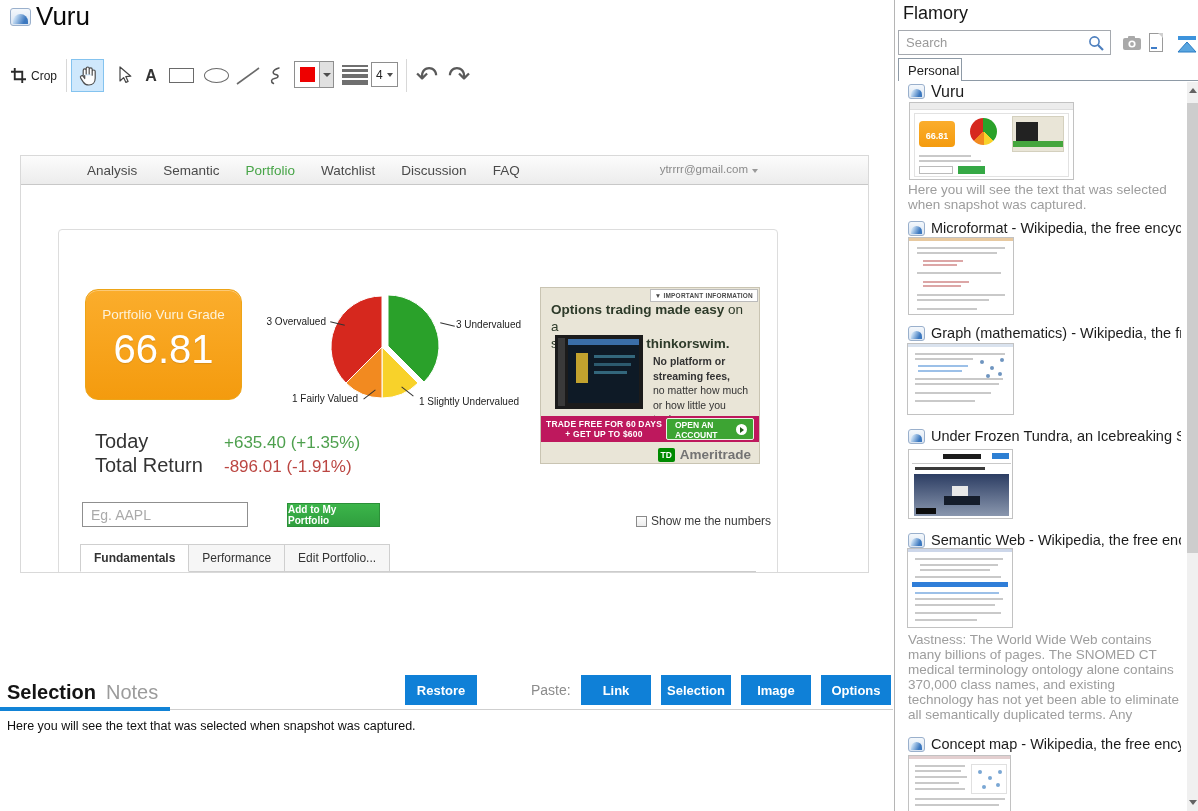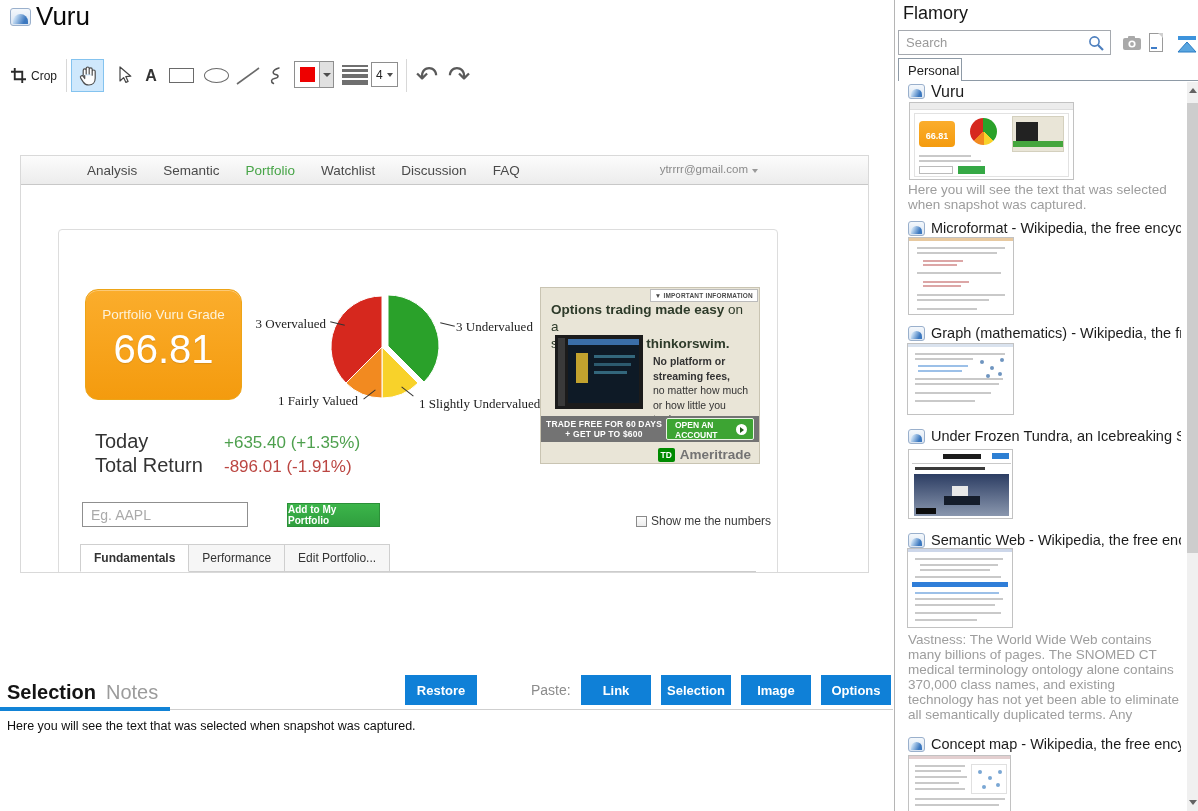--- a/index.html
+++ b/index.html
@@ -61,21 +61,21 @@
   .panel-header { position:absolute; left:0; top:0; right:0; height:35px; border-bottom:1px solid #e8e8e8; }
   .panel-header h2 { font-size:17px; font-weight:400; color:#4a4a4a; padding:9px 0 0 18px; }
 
   .grade-box { position:absolute; left:26px; top:59px; width:157px; height:111px; border-radius:13px;
                background:linear-gradient(#fbad2c,#f49b0e); border:1px solid #eda417;
                box-shadow:inset 0 1px 0 rgba(255,255,255,.35); text-align:center; }
   .grade-box .glabel { margin-top:17px; font-size:13.5px; color:#fdf2d9; }
   .grade-box .gvalue { margin-top:5px; font-size:40px; color:#fff; text-shadow:0 1px 1px rgba(0,0,0,.12); }
 
   .pie-svg { position:absolute; left:260px; top:55px; }
-  .pie-label { position:absolute; font-size:13px; color:#1c1c1c; white-space:nowrap;font-family:Liberation Serif, serif; }
+  .pie-label { position:absolute; font-size:10px; color:#1c1c1c; white-space:nowrap; }
   .pie-line { position:absolute; width:15px; height:1px; background:#333; }
 
   .stat-label { position:absolute; left:36px; font-size:20px; color:#333; }
   .stat-value { position:absolute; left:165px; font-size:17px; }
 
   .ticker-input { position:absolute; left:23px; top:272px; width:166px; height:25px; border:1px solid #8f8f8f;
                   font-size:14px; color:#444; padding:0 8px; font-family:Liberation Sans, sans-serif; }
   .ticker-input::placeholder { color:#aaa; }
   .add-btn { position:absolute; left:228px; top:273px; width:93px; height:24px; border-radius:0;
              background:linear-gradient(#3cb54a,#2f9e3e); border:1px solid #2b9038; color:#fff;
@@ -100,21 +100,21 @@
   .ad-headline { position:absolute; left:10px; top:13px; width:202px; font-size:13.5px; line-height:17px; color:#2e3b2a; }
   .ad-monitor { position:absolute; left:14px; top:47px; width:88px; height:74px; background:#1b1b1b; }
   .ad-monitor .edge { position:absolute; left:3px; top:3px; width:7px; bottom:3px; background:#3a3a3a; }
   .ad-monitor .scr { position:absolute; left:13px; top:4px; right:4px; bottom:6px; background:#0e1a26; }
   .ad-monitor .r1 { position:absolute; left:0; top:0; right:0; height:6px; background:#3a6ea8; }
   .ad-monitor .r2 { position:absolute; left:8px; top:14px; width:12px; height:30px; background:#c2a22e; }
   .ad-monitor .r3 { position:absolute; left:26px; top:16px; right:4px; height:3px; background:#33677c; }
   .ad-monitor .r4 { position:absolute; left:26px; top:24px; right:8px; height:3px; background:#2c5a6e; }
   .ad-monitor .r5 { position:absolute; left:26px; top:32px; right:12px; height:3px; background:#33677c; }
   .ad-body { position:absolute; left:112px; top:66px; width:102px; font-size:10.5px; line-height:14.5px; color:#333; }
-  .ad-bar { position:absolute; left:0; right:0; top:128px; height:26px; background:#737373; }
+  .ad-bar { position:absolute; left:0; right:0; top:128px; height:26px; background:#be185d; }
   .ad-promo { position:absolute; left:4px; top:3px; width:118px; text-align:center; color:#fff;
               font-size:8.5px; font-weight:700; line-height:10px; letter-spacing:.2px; }
   .ad-cta { position:absolute; right:5px; top:2px; width:88px; height:22px; background:#3da433;
             border:1px solid #eaf5e4; border-radius:2px; color:#fff; font-size:8.5px; font-weight:700;
             line-height:10px; padding:1px 0 0 8px; cursor:pointer; }
   .ad-cta .circ { position:absolute; right:6px; top:5px; width:11px; height:11px; border-radius:50%; background:#fff; }
   .ad-cta .circ i { position:absolute; left:4px; top:3px; width:0; height:0; border-top:3px solid transparent;
                     border-bottom:3px solid transparent; border-left:4px solid #1e5c18; display:block; }
   .ad-brand { position:absolute; right:8px; top:159px; display:flex; align-items:center; gap:5px; }
   .td-box { width:17px; height:14px; background:#008a00; border-radius:2px; color:#fff; font-size:8.5px;

